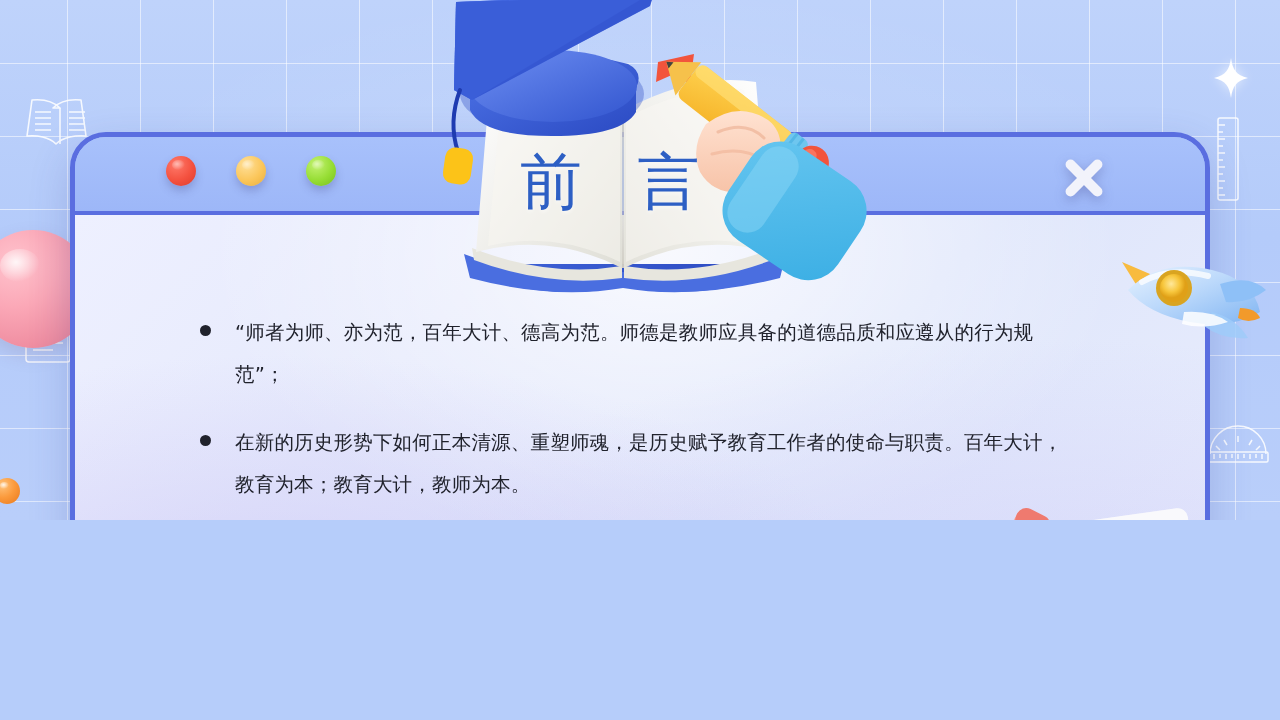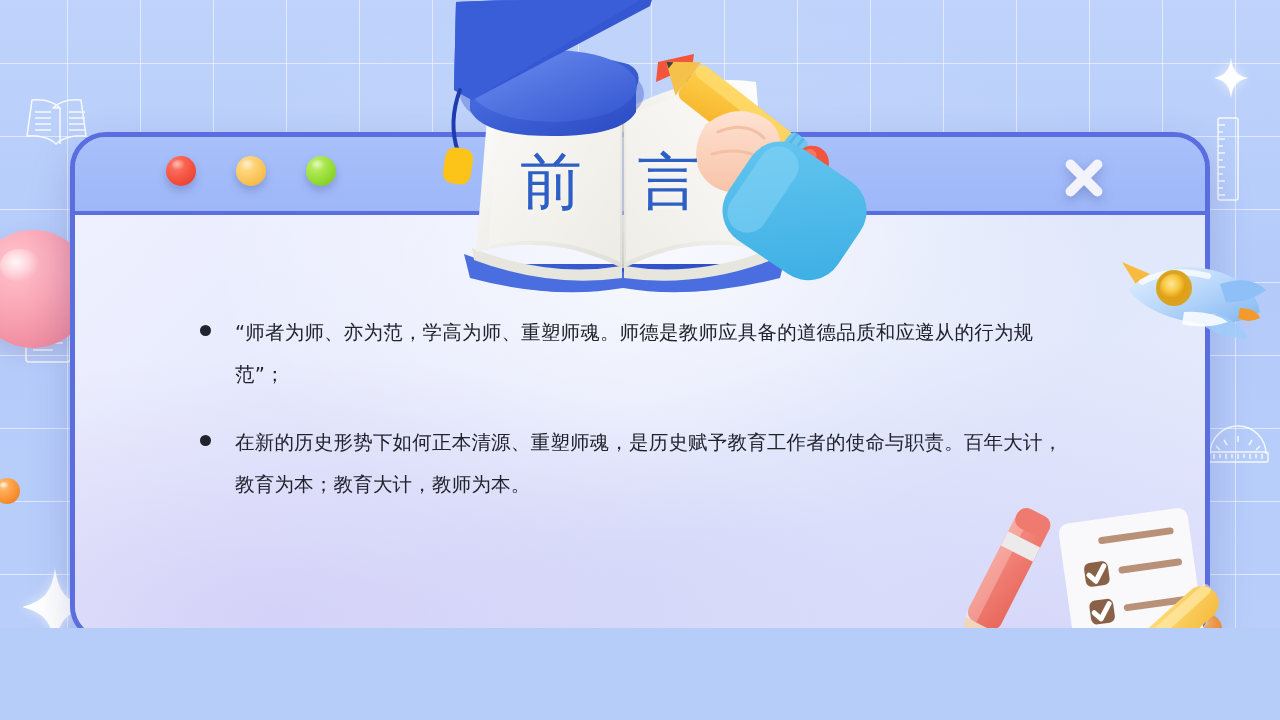--- a/index.html
+++ b/index.html
@@ -1,21 +1,21 @@
 <!DOCTYPE html>
 <html><head>
 <meta charset="utf-8">
 <style>
   html,body{margin:0;padding:0;}
   body{
     width:1280px;height:720px;overflow:hidden;
     font-family:"Liberation Sans","DejaVu Sans",sans-serif;
     background:#b6cdfa;
   }
-  .stage{position:relative;width:1280px;height:628px;overflow:hidden;
+  .stage{position:relative;width:1280px;height:520px;overflow:hidden;
     background:
       linear-gradient(180deg,#bfd3fb 0%,#b4cbfa 45%,#b9cefa 100%);
   }
   
   .grid{position:absolute;inset:0;
     background-image:
       linear-gradient(to right, rgba(255,255,255,.55) 1.4px, transparent 1.4px),
       linear-gradient(to bottom, rgba(255,255,255,.55) 1.4px, transparent 1.4px);
     background-size:73px 73px;
     background-position:-6px -10px;
@@ -313,21 +313,21 @@
       <path d="M112 38 Q142 28 158 44 Q140 58 118 56 Z" fill="#8ec0f7"></path>
       <path d="M104 66 Q128 72 140 92 Q114 94 96 80 Z" fill="#9fcbf9" opacity=".85"></path>
       <path d="M76 66 Q104 64 120 76 Q96 84 74 78 Z" fill="#ffffff" opacity=".85"></path>
       <path d="M132 62 Q148 62 152 72 Q140 78 130 72 Z" fill="#f29a2b"></path>
     </svg>
   </div>
 
   <div class="bullets">
     <div class="bullet-row">
       <span class="bullet-dot"></span>
-      <span class="bullet-text">“师者为师、亦为范，学高为师、重塑师魂。师德是教师应具备的道德品质和应遵从的行为规范”；</span>
+      <span class="bullet-text">“师者为师、亦为范，百年大计、德高为范。师德是教师应具备的道德品质和应遵从的行为规范”；</span>
     </div>
     <div class="bullet-row">
       <span class="bullet-dot"></span>
       <span class="bullet-text">在新的历史形势下如何正本清源、重塑师魂，是历史赋予教育工作者的使命与职责。百年大计，教育为本；教育大计，教师为本。</span>
     </div>
   </div>
 
   <div class="checklist">
     <svg width="300" height="190" viewBox="0 0 300 190">
       <defs>

